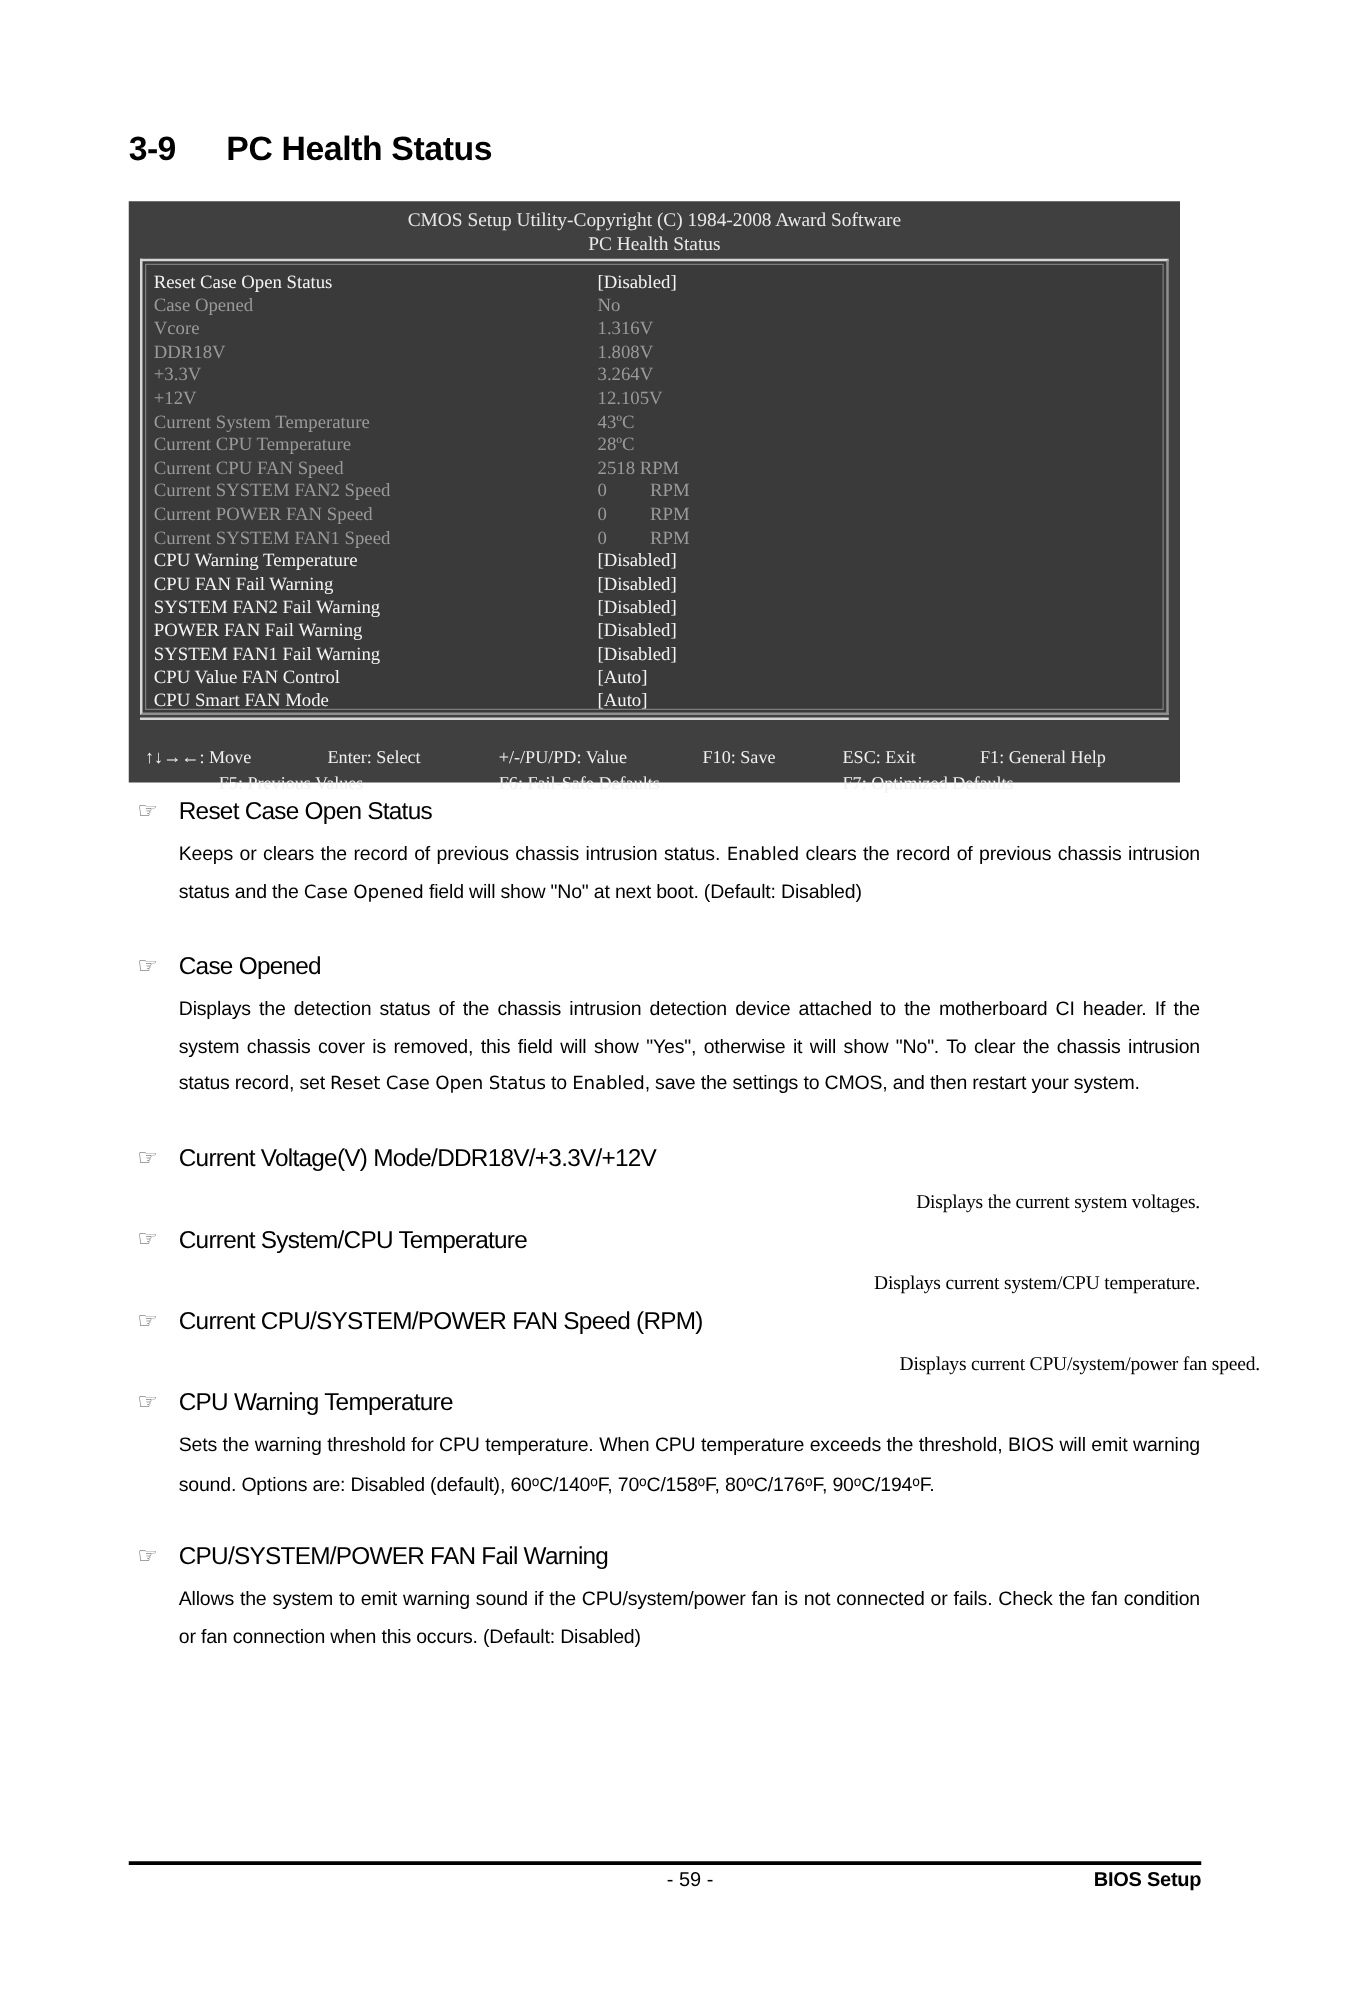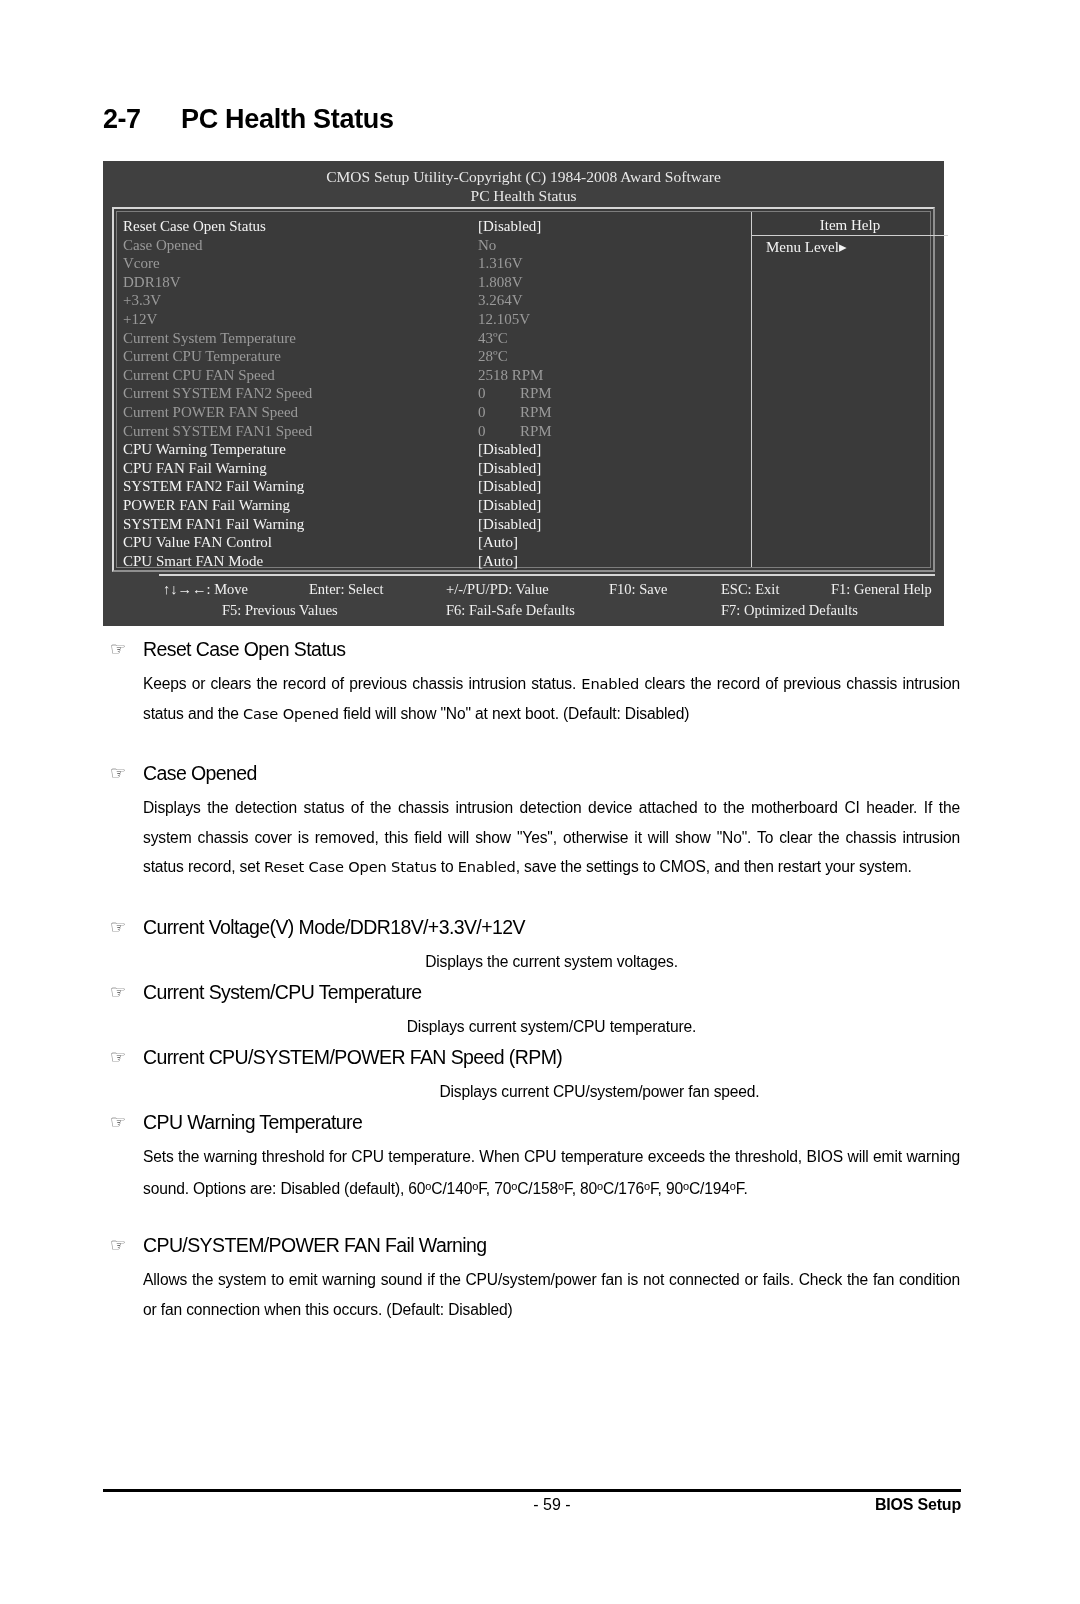--- a/index.html
+++ b/index.html
@@ -128,23 +128,22 @@
 
   .bios-foot {
     position: absolute;
     left: 9px;
     right: 9px;
     bottom: 6px;
     height: 46px;
     font-size: 14.5px;
     color: #f0f0f0;
     border-top: 2px solid #d6d6d6;
-    padding-top: 3px;
+    padding-top: 20px;
     box-sizing: border-box;
-    margin-left: 47px;
   }
   .foot-line {
     position: relative;
     height: 21px;
     line-height: 21px;
   }
   .foot-line span { position: absolute; white-space: nowrap; }
 
   
   .bullet-head {
@@ -166,21 +165,21 @@
   }
   .para {
     position: absolute;
     left: 143px;
     width: 817px;
     font-size: 15.6px;
     line-height: 29.5px;
     text-align: justify;
     letter-spacing: -0.15px;
   }
-  .para.nojust { text-align: center; }
+  .para.nojust { text-align: right; font-family: Liberation Serif, serif; }
   .para b { font-weight: normal; font-family: "DejaVu Sans", sans-serif; font-size: 14.6px; }
   .deg { font-size: 11px; vertical-align: 4px; }
 
   
   .foot-rule {
     position: absolute;
     left: 103px;
     top: 1489px;
     width: 858px;
     border-top: 3px solid #000;
@@ -202,21 +201,21 @@
     font-weight: bold;
     letter-spacing: -0.2px;
   }
 </style>
 </head>
 <body>
 
 <div class="page">
 
   <div class="sec-head">
-    <div class="sec-num">2-7</div>
+    <div class="sec-num">3-9</div>
     <div class="sec-title">PC Health Status</div>
   </div>
 
   <div class="bios">
     <div class="bios-title">
       <span>CMOS Setup Utility-Copyright (C) 1984-2008 Award Software</span>
       <span class="l2">PC Health Status</span>
     </div>
 
     <div class="bios-body">
@@ -294,24 +293,20 @@
             <div class="row lit">
               <div class="label">CPU Value FAN Control</div>
               <div class="value">[Auto]</div>
             </div>
             <div class="row lit">
               <div class="label">CPU Smart FAN Mode</div>
               <div class="value">[Auto]</div>
             </div>
           </div>
 
-        <div class="help-col">
-          <div class="help-title">Item Help</div>
-          <div class="help-body">Menu Level▸</div>
-        </div>
 
       </div>
     </div>
 
     <div class="bios-foot">
       <div class="foot-line">
         <span style="left:4px">↑↓→←: Move</span>
         <span style="left:150px">Enter: Select</span>
         <span style="left:287px">+/-/PU/PD: Value</span>
         <span style="left:450px">F10: Save</span>

